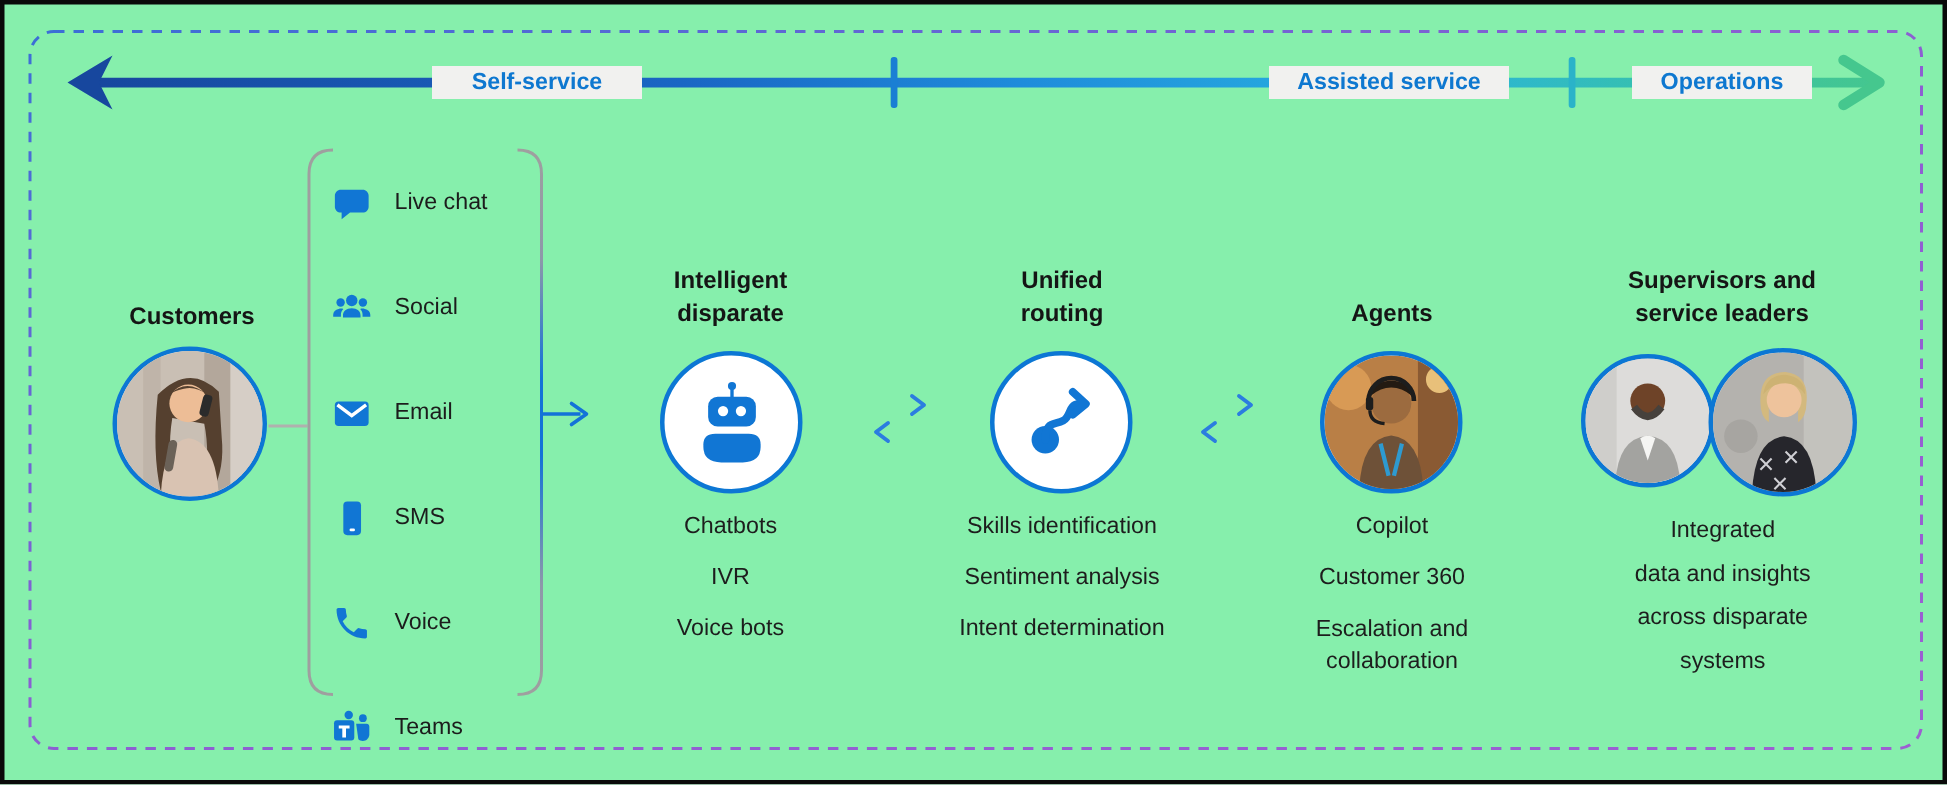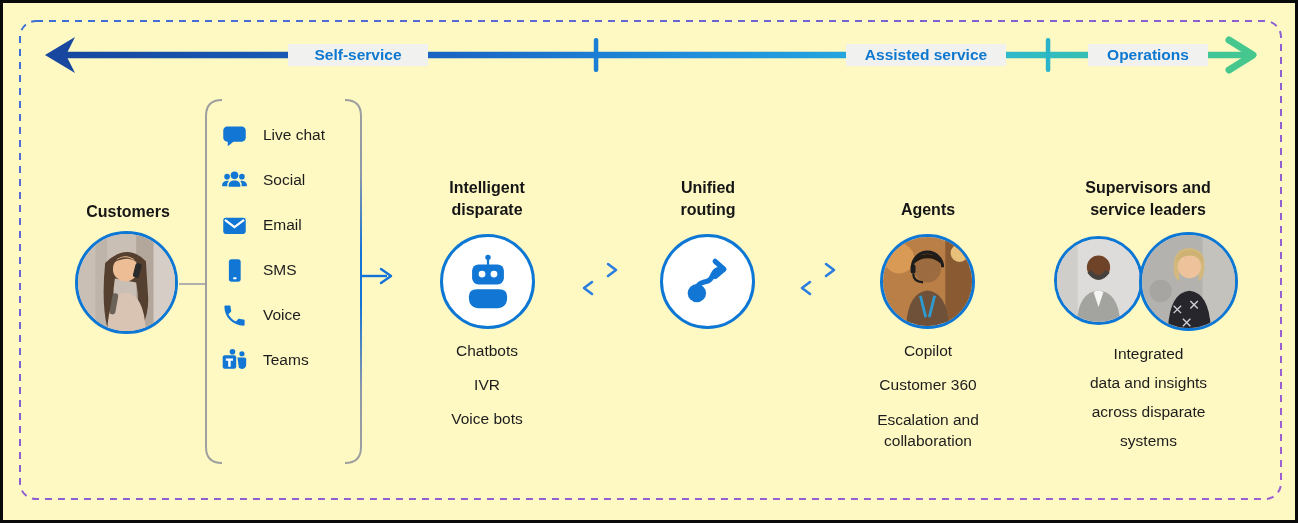--- a/index.html
+++ b/index.html
@@ -1,19 +1,19 @@
 <!DOCTYPE html>
 <html><head>
 <meta charset="utf-8">
 <style>
   html,body{margin:0;padding:0;background:#ffffff;}
   body{font-family:"Liberation Sans", sans-serif;}
   .canvas{
     position:relative;width:1298px;height:523px;box-sizing:border-box;
-    background:#fef9c3;border:3px solid #0a0a0a;overflow:hidden;
+    background:#86efac;border:3px solid #0a0a0a;overflow:hidden;
   }
   .abs{position:absolute;}
   
   .axis-label{
     position:absolute;top:41px;height:22px;line-height:22px;text-align:center;
     background:#f1f1ef;color:#0e78d0;font-weight:700;font-size:15.5px;z-index:3;
   }
   
   .title{
     position:absolute;color:#151515;font-weight:700;font-size:16px;line-height:22px;
@@ -30,21 +30,21 @@
   .photo-circle{
     position:absolute;border:3.5px solid #0c77d4;border-radius:50%;overflow:hidden;
     background:#dcdcda;z-index:2;
   }
   .photo-circle svg{display:block;width:100%;height:100%;}
   .icon-circle{
     position:absolute;border:3.5px solid #0c77d4;border-radius:50%;background:#ffffff;
     display:flex;align-items:center;justify-content:center;z-index:2;
   }
   
-  .channel-list{position:absolute;left:218px;top:112px;display:flex;flex-direction:column;gap:5px;z-index:2;}
+  .channel-list{position:absolute;left:218px;top:112px;display:flex;flex-direction:column;gap:30px;z-index:2;}
   .channel-row{display:flex;align-items:center;gap:15px;height:40px;}
   .channel-row svg{width:27px;height:27px;flex:0 0 27px;}
   .channel-label{color:#1c1c1c;font-size:15.5px;}
   .footer-label{
     position:absolute;left:592px;top:489px;width:132px;height:22px;line-height:22px;
     text-align:center;background:#f1f1ef;color:#111111;font-weight:700;font-size:15.5px;z-index:3;
   }
   .conn{position:absolute;left:176px;top:280px;width:26px;height:2px;background:#b0b0ae;z-index:1;}
 </style>
 </head>
@@ -210,20 +210,25 @@
 
   <div class="title" style="left:645px;top:174px;width:120px;">Unified
 routing</div>
   <div class="icon-circle" style="left:657px;top:231px;width:89px;height:89px;">
     <svg width="70" height="70" viewBox="0 0 88 88">
       <circle cx="30" cy="58" r="11.5" fill="#1176d4"></circle>
       <path d="M30,58 C30,42 38,46 45,42 C52,38 49,29 58,28" fill="none" stroke="#1176d4" stroke-width="6.5" stroke-linecap="round"></path>
       <polyline points="53,18 64,28 53,37" fill="none" stroke="#1176d4" stroke-width="6.5" stroke-linecap="round" stroke-linejoin="round"></polyline>
     </svg>
   </div>
+  <div class="list" style="left:610px;top:338px;width:190px;">
+    <div class="list-item">Skills identification</div>
+    <div class="list-item">Sentiment analysis</div>
+    <div class="list-item">Intent determination</div>
+  </div>
 
   <svg class="abs" style="left:792px;top:258px;z-index:2" width="46" height="36" viewBox="0 0 46 36">
     <line x1="8" y1="9" x2="36" y2="9" stroke="url(#exg1)" stroke-width="2.6"></line>
     <polyline points="31,3 39,9 31,15" fill="none" stroke="#2b7de0" stroke-width="2.6" stroke-linecap="round" stroke-linejoin="round"></polyline>
     <line x1="10" y1="27" x2="38" y2="27" stroke="url(#exg2)" stroke-width="2.6"></line>
     <polyline points="15,21 7,27 15,33" fill="none" stroke="#2b7de0" stroke-width="2.6" stroke-linecap="round" stroke-linejoin="round"></polyline>
   </svg>
 
   <div class="title" style="left:865px;top:196px;width:120px;">Agents</div>
   <div class="photo-circle" style="left:877px;top:231px;width:89px;height:89px;">

